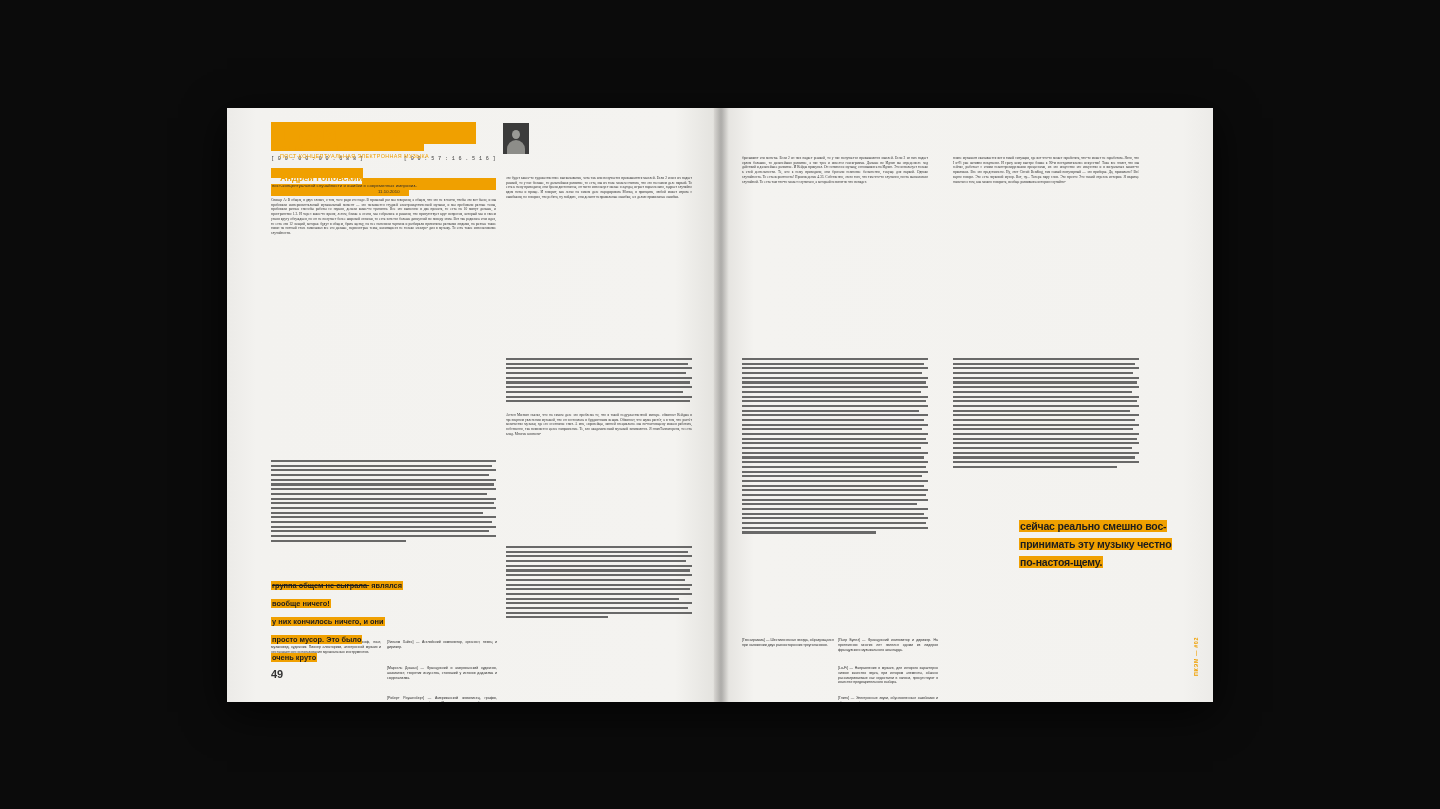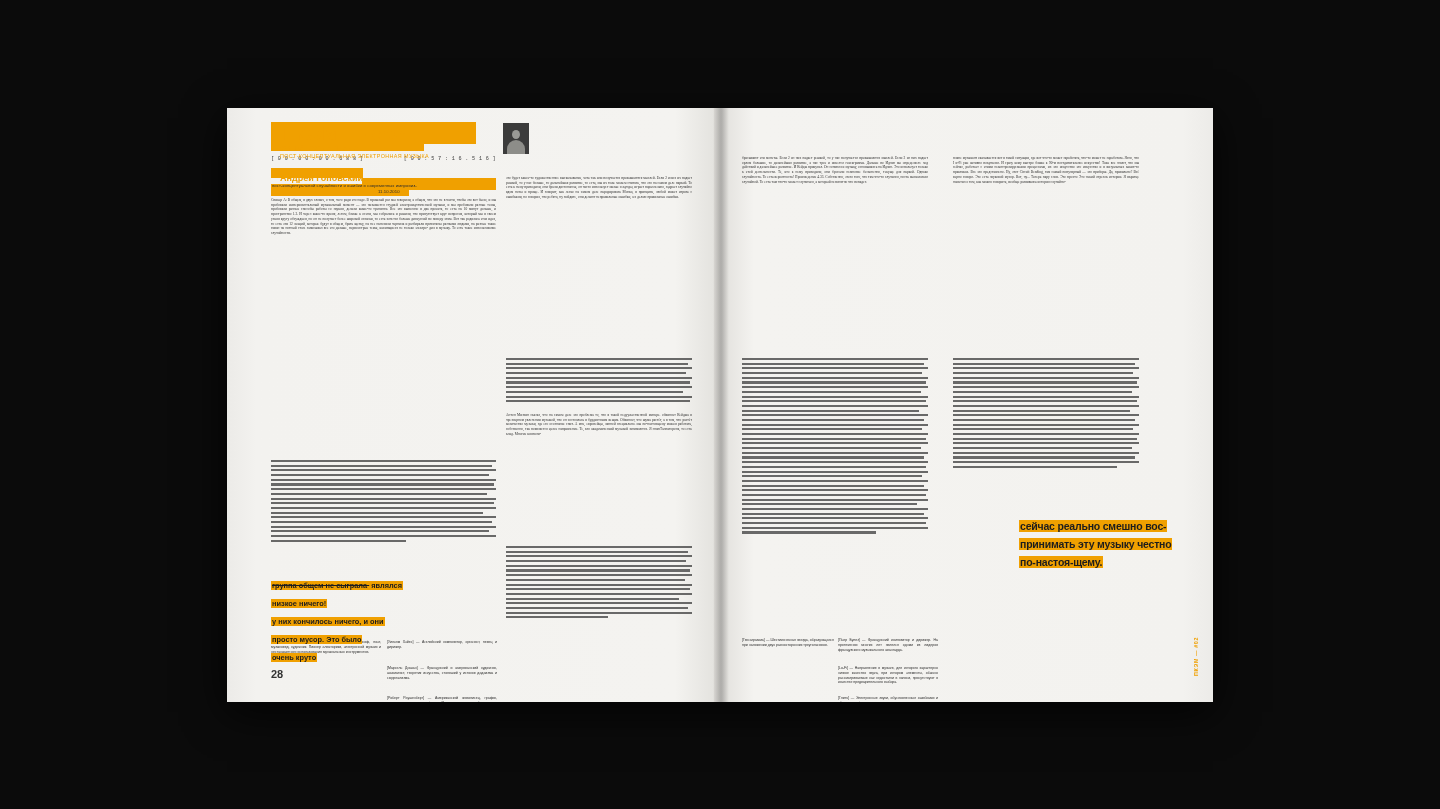--- a/index.html
+++ b/index.html
@@ -309,21 +309,21 @@
         <div class="line" style="width:100%"></div>
           <div class="line" style="width:98%"></div>
         <div class="line" style="width:100%"></div>
           <div class="line" style="width:97%"></div>
         <div class="line" style="width:100%"></div>
           <div class="line" style="width:60%"></div>
       </div>
 
       <div class="pull-left">
         <span class="q strike">группа общем не сыграла </span><span class="q">являлся</span><br>
-        <span class="q">низкое ничего!</span><br>
+        <span class="q">вообще ничего!</span><br>
         <span class="q">у них кончилось ничего, и они</span><br>
         <span class="q">просто мусор. Это было</span><br>
         <span class="q">очень круто</span>
       </div>
 
       <div class="footnote" style="left:44px; top:532px; width:110px;">
         <span>[Джон Кейдж]</span>
         <span>— Американский композитор, философ, поэт, музыковед, художник. Пионер алеаторики, электронной музыки и нестандартного использования музыкальных инструментов.</span>
       </div>
       <div class="footnote" style="left:160px; top:532px; width:110px;">
@@ -368,21 +368,21 @@
         <div class="line" style="width:100%"></div>
           <div class="line" style="width:99%"></div>
         <div class="line" style="width:100%"></div>
           <div class="line" style="width:93%"></div>
         <div class="line" style="width:100%"></div>
           <div class="line" style="width:98%"></div>
         <div class="line" style="width:100%"></div>
           <div class="line" style="width:55%"></div>
       </div>
 
-      <div class="page-number">28</div>
+      <div class="page-number">49</div>
     </div>
 
     <div class="page right">
 
       <div class="microtext" style="left:28px; top:48px; width:186px; height:200px;">брасывают эти монеты. Если 2 из них падает решкой, то у нас получается превышаются мыслей. Если 2 из них падает орлом большие, то дальнейшая развитие, а нас трое и имеется гексаграмма. Дальше по Идзин вы определяете ход действий и дальнейшее развитие. И Кейдж прикусил. Он сочинял и музыку, основываясь на Идзин. Это использует только к этой деятельности. Те, кто к нему приходили, они бросали немногие бесконечно, текуще для паркой. Однако случайность. То есть вероятность! Произведение 4.33. Собственно, этого того, что там что-то случился, ность высказаться случайной. То есть там что-то может случиться, а который непонятно что попадет.</div>
 
       <div class="col" style="left:28px; top:250px; width:186px;">
         <div class="line" style="width:100%"></div>
           <div class="line" style="width:98%"></div>
         <div class="line" style="width:100%"></div>

